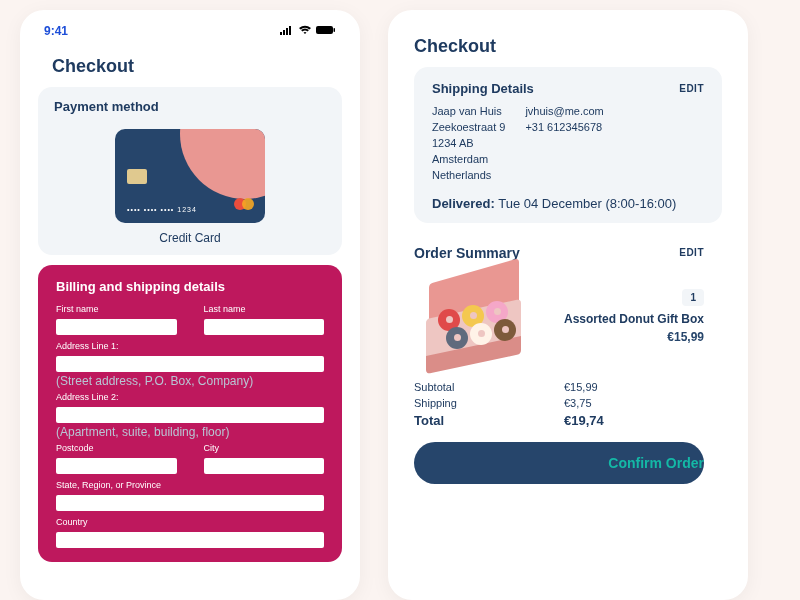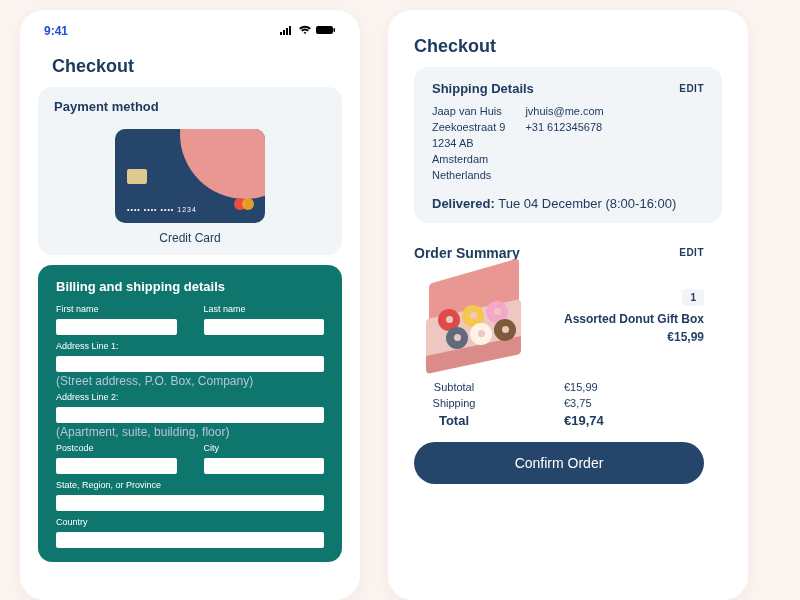--- a/index.html
+++ b/index.html
@@ -98,21 +98,21 @@
     right: 10px;
     bottom: 8px;
   }
   .cc-label {
     text-align: center;
     color: #1f3b60;
     font-size: 12px;
     font-weight: 500;
   }
   .billing-card {
-    background: #0f766e;
+    background: #be185d;
     border-radius: 14px;
     padding: 14px 18px;
     margin-top: 10px;
     color: #fff;
   }
   .billing-card h2 {
     font-size: 13px;
     font-weight: 700;
     margin-bottom: 10px;
   }
@@ -246,37 +246,37 @@
     padding: 3px 8px;
     font-size: 10px;
     font-weight: 600;
     margin-bottom: 6px;
   }
   .item-name { font-size: 12px; font-weight: 700; margin-bottom: 4px; }
   .item-price { font-size: 12px; font-weight: 700; color: #26456b; }
   .totals {
     color: #1f3b60;
     font-size: 11px;
-    text-align: center;
   }
   .totals .trow { display:flex; justify-content: flex-start; gap: 70px; margin-bottom: 4px; }
   .totals .trow span:first-child { width: 80px; }
   .totals .trow.total { font-weight: 700; font-size: 13px; margin-top: 4px; }
   .confirm-btn {
     display: block;
     width: 100%;
     background: #26456b;
-    color: #ffffff;
+    color: #14b8a6;
     font-size: 14px;
-    font-weight: 400;
+    font-weight: 700;
     border: none;
     border-radius: 22px;
     padding: 13px 0;
     margin-top: 14px;
     cursor: pointer;
+    text-align: right;
   }
 </style>
 </head>
 <body>
 
 <div class="phone">
   <div class="status-bar">
     <span>9:41</span>
     <span class="status-icons">
       <span>

